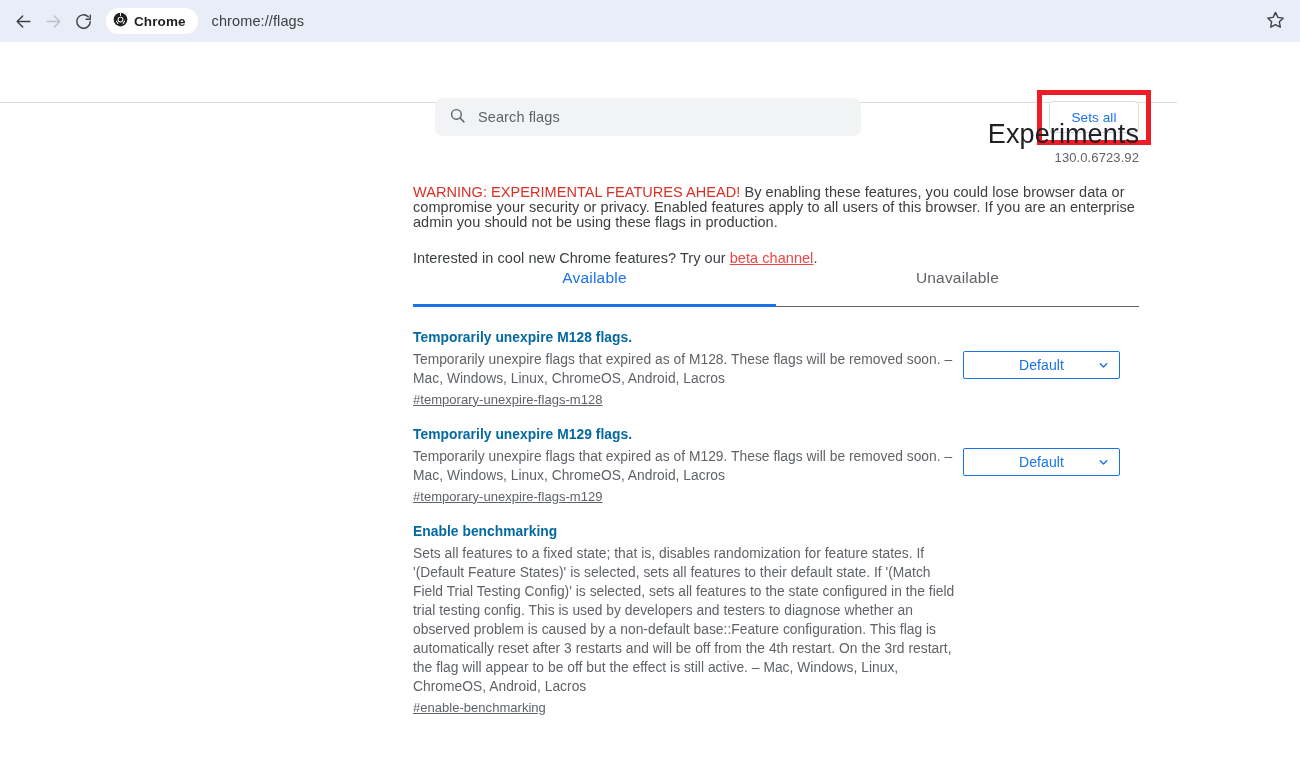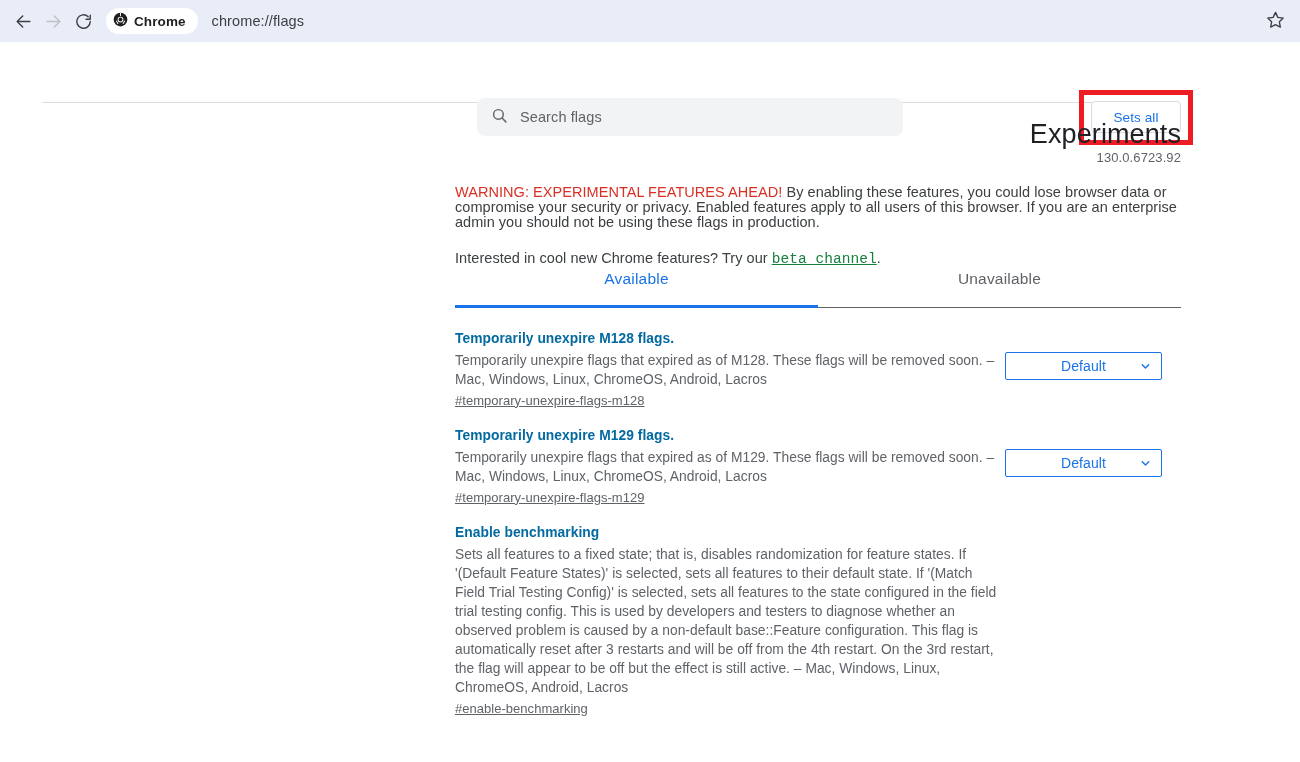--- a/index.html
+++ b/index.html
@@ -78,21 +78,20 @@
     flex: 0 0 auto;
     margin-left: 6px;
   }
 
   
   .page {
     position: relative;
     width: 1177px;
     height: 720px;
     background: #ffffff;
-    padding-left: 42px;
   }
 
   .flags-toolbar {
     position: relative;
     height: 61px;
     border-bottom: 1px solid #dadce0;
     background: #ffffff;
   }
 
   .search-box {
@@ -185,23 +184,22 @@
   }
   .warning-strong { color: #d93025; }
 
   .beta-block {
     margin-top: 20px;
     font-size: 14.5px;
     color: #3c4043;
     letter-spacing: .05px;
   }
   .link {
-    color: #15803d;
+    color: #ef4444;
     text-decoration: underline;
-    font-family: Liberation Mono, monospace;
   }
 
   
   .tabs {
     position: relative;
     display: flex;
     border-bottom: 1px solid #5f6368;
     height: 41px;
   }
   .tab {

